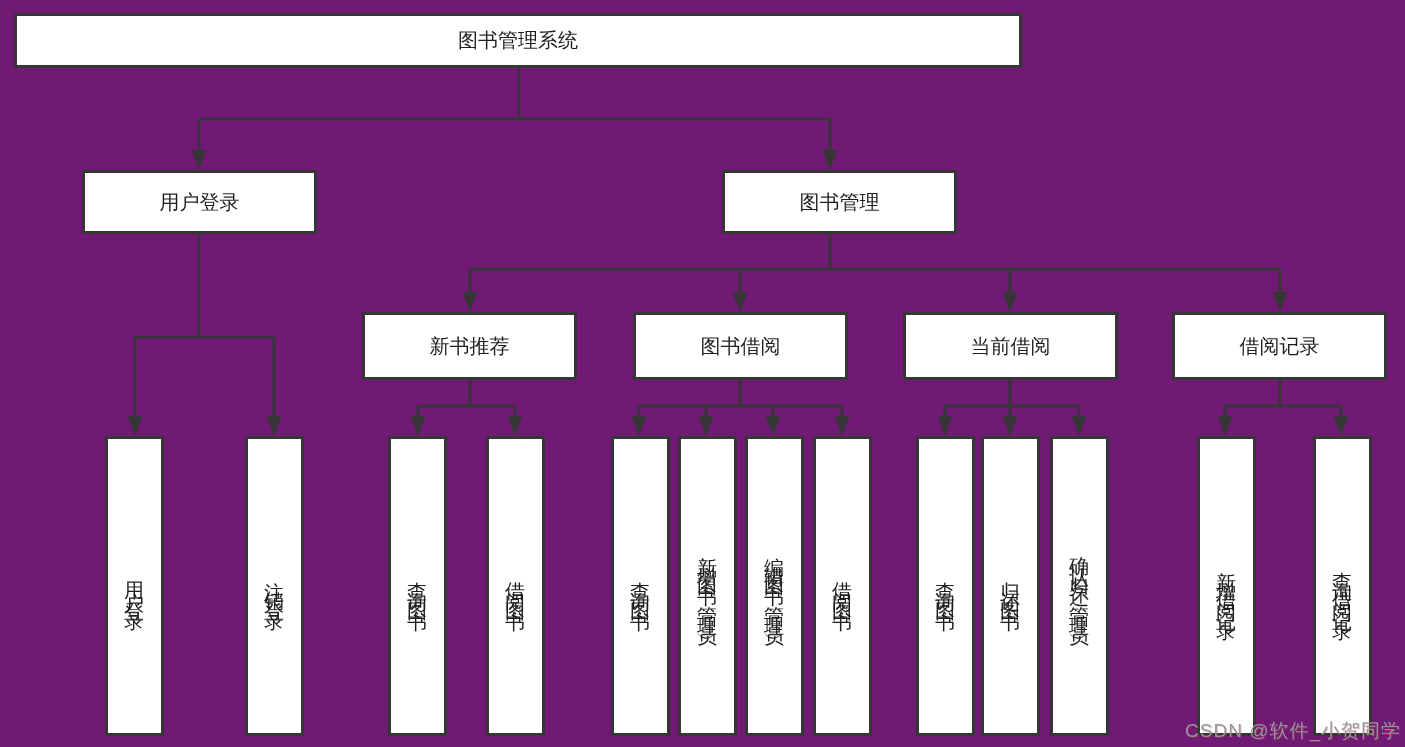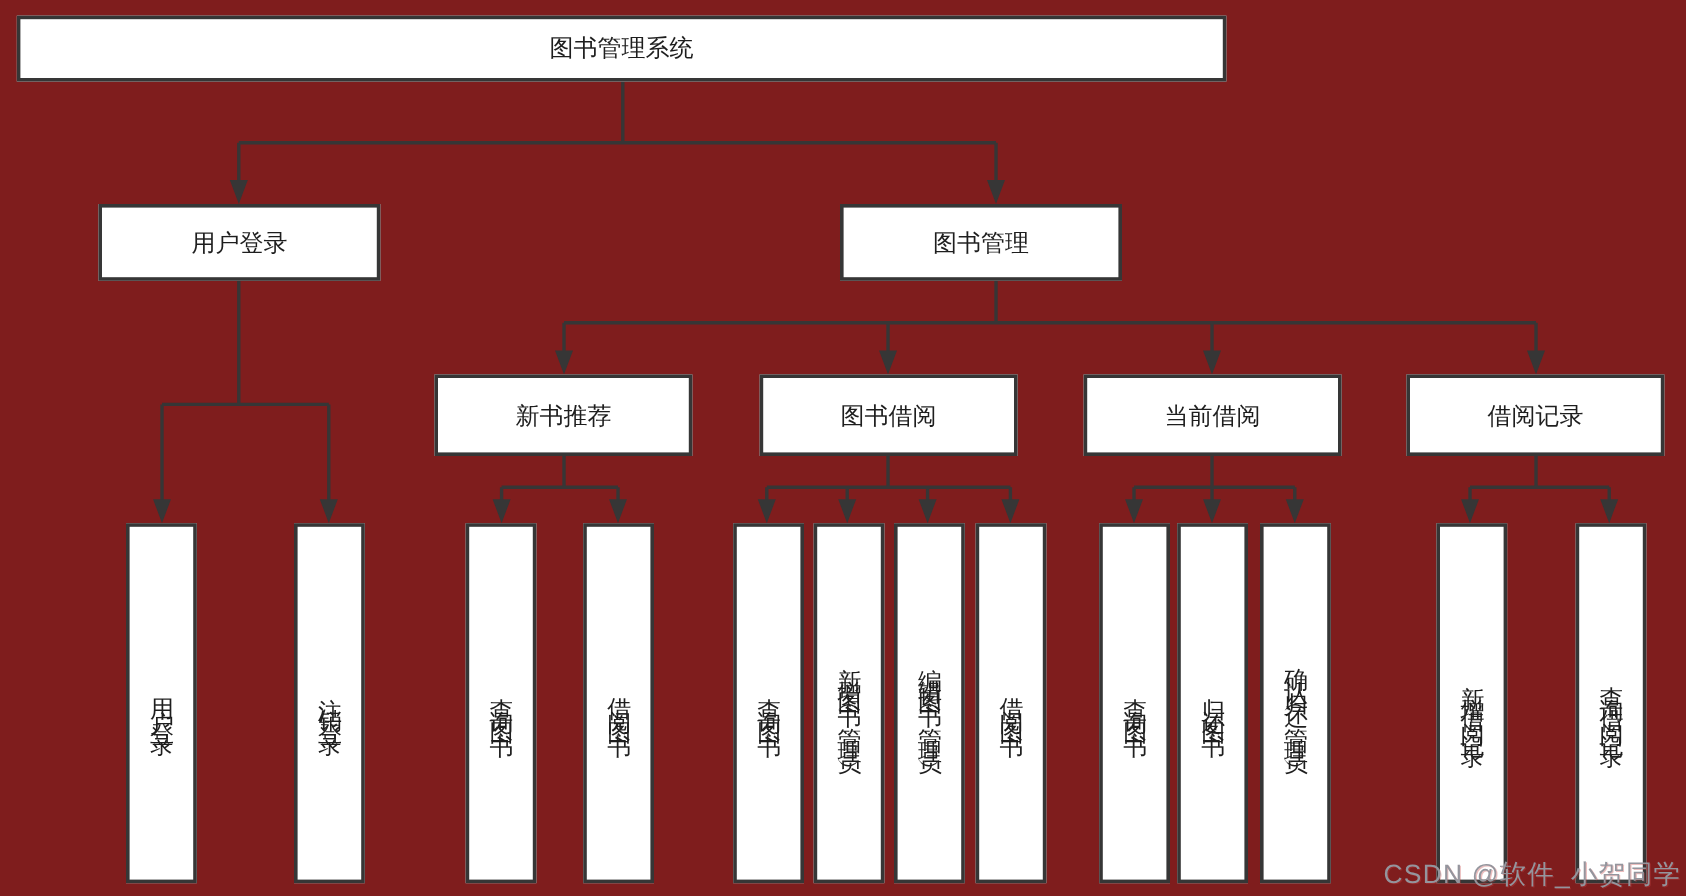--- a/index.html
+++ b/index.html
@@ -1,19 +1,19 @@
 <!DOCTYPE html>
 <html><head>
 <meta charset="utf-8">
 <style>
   html,body{margin:0;padding:0;background:#ffffff;}
   .canvas{
     position:relative;
     width:1405px;height:747px;
-    background:#7f1d1d;
+    background:#701a75;
     font-family:"Liberation Sans", sans-serif;
     overflow:hidden;
   }
   .connectors{
     position:absolute;left:0;top:0;width:1405px;height:747px;
     pointer-events:none;
   }
   .box{
     position:absolute;
     background:#ffffff;
@@ -32,21 +32,21 @@
   }
   .vlabel{
     writing-mode:vertical-rl;
     letter-spacing:10px;
     line-height:1;
     white-space:nowrap;
   }
   .watermark{
     position:absolute;
     right:4px;bottom:3px;
-    font-size:22px;
+    font-size:19px;
     color:#94959d;
     text-shadow:1px 1px 0 rgba(198,70,70,0.35);
     letter-spacing:1px;
   }
 </style>
 </head>
 <body>
 
 <div class="canvas">
 
@@ -81,21 +81,21 @@
     </g>
   </svg>
 
   <div class="box root-box">
     <span>图书管理系统</span>
   </div>
 
   <div class="box l2-box" style="left:82px;">
     <span>用户登录</span>
   </div>
-  <div class="box l2-box" style="left:700px;">
+  <div class="box l2-box" style="left:722px;">
     <span>图书管理</span>
   </div>
 
   <div class="box l3-box" style="left:362px;">
     <span>新书推荐</span>
   </div>
   <div class="box l3-box" style="left:633px;">
     <span>图书借阅</span>
   </div>
   <div class="box l3-box" style="left:903px;">

